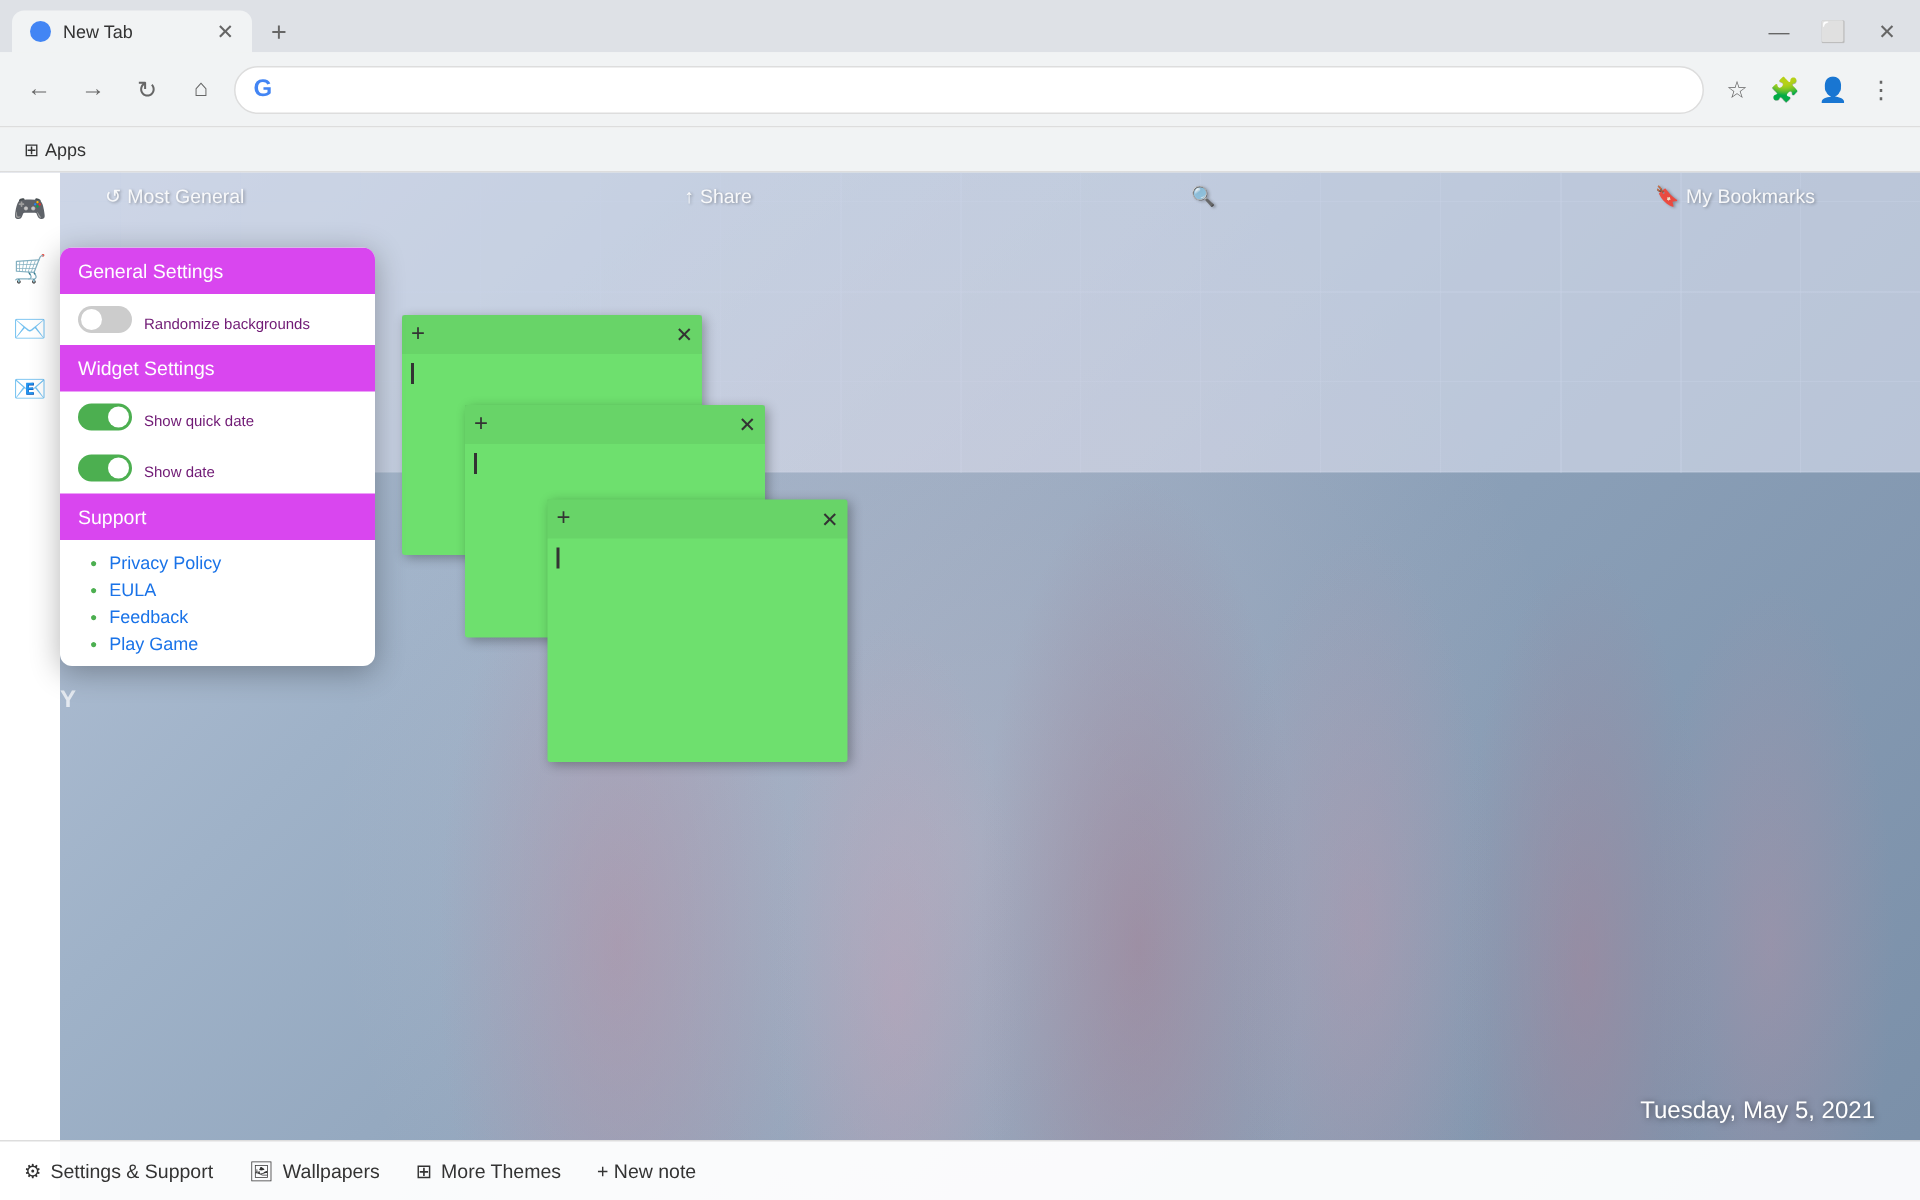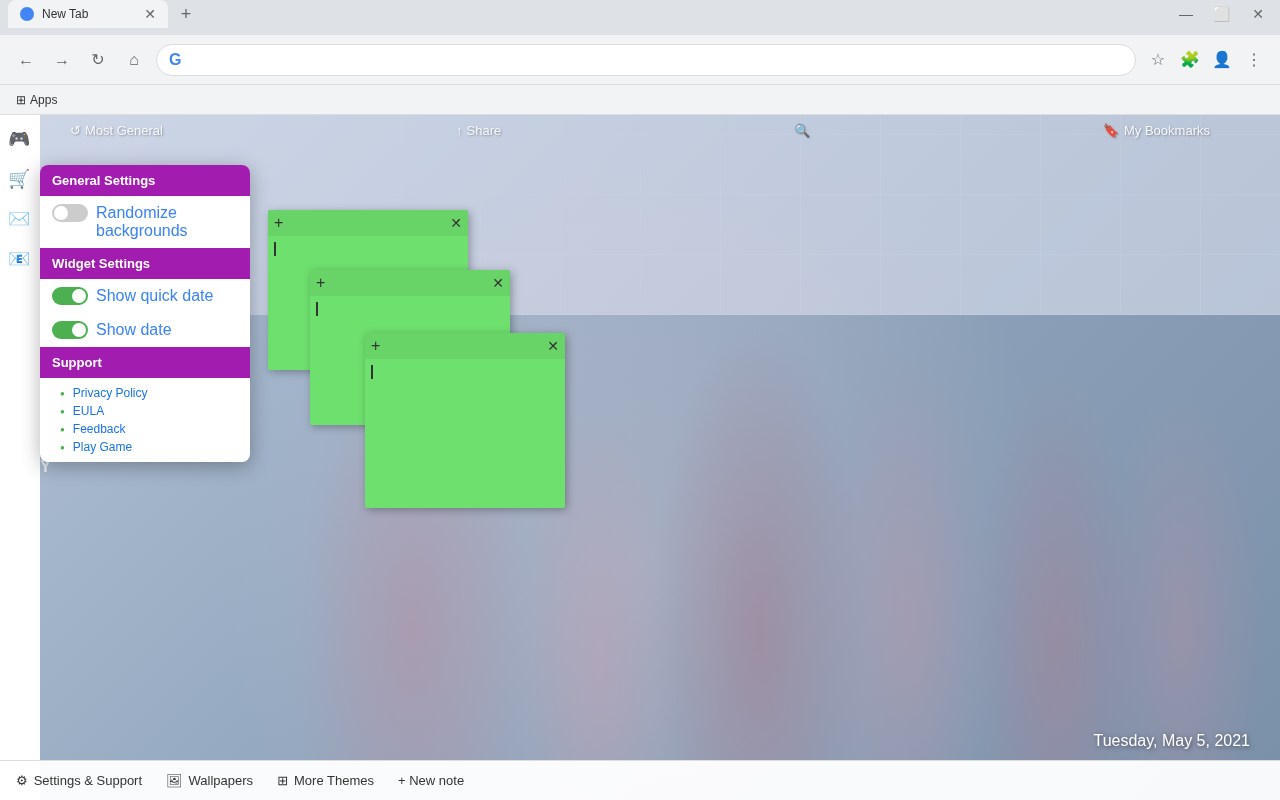--- a/index.html
+++ b/index.html
@@ -6,21 +6,21 @@
     body { width: 1280px; height: 800px; overflow: hidden; font-family: Arial, sans-serif; position: relative; }
 
     
     .browser-frame { width: 1280px; height: 800px; display: flex; flex-direction: column; }
 
     
     .title-bar {
       height: 35px;
       background: #dee1e6;
       display: flex;
-      align-items: flex-start;
+      align-items: flex-end;
       padding: 0 8px;
       gap: 4px;
     }
     .tab {
       display: flex;
       align-items: center;
       background: #f1f3f4;
       height: 28px;
       padding: 0 12px;
       border-radius: 8px 8px 0 0;
@@ -177,33 +177,33 @@
       left: 40px;
       top: 50px;
       width: 210px;
       background: white;
       border-radius: 8px;
       box-shadow: 0 4px 20px rgba(0,0,0,0.3);
       overflow: hidden;
       z-index: 100;
     }
     .settings-section-header {
-      background: #a21caf;
+      background: #d946ef;
       color: white;
       font-size: 13px;
-      font-weight: bold;
+      font-weight: normal;
       padding: 8px 12px;
     }
     .settings-row {
       display: flex;
-      align-items: flex-start;
+      align-items: flex-end;
       gap: 8px;
       padding: 8px 12px;
-      font-size: 16px;
-      color: #3b82f6;
+      font-size: 10px;
+      color: #701a75;
     }
     .toggle {
       width: 36px;
       height: 18px;
       background: #4caf50;
       border-radius: 9px;
       position: relative;
       cursor: pointer;
       flex-shrink: 0;
     }

